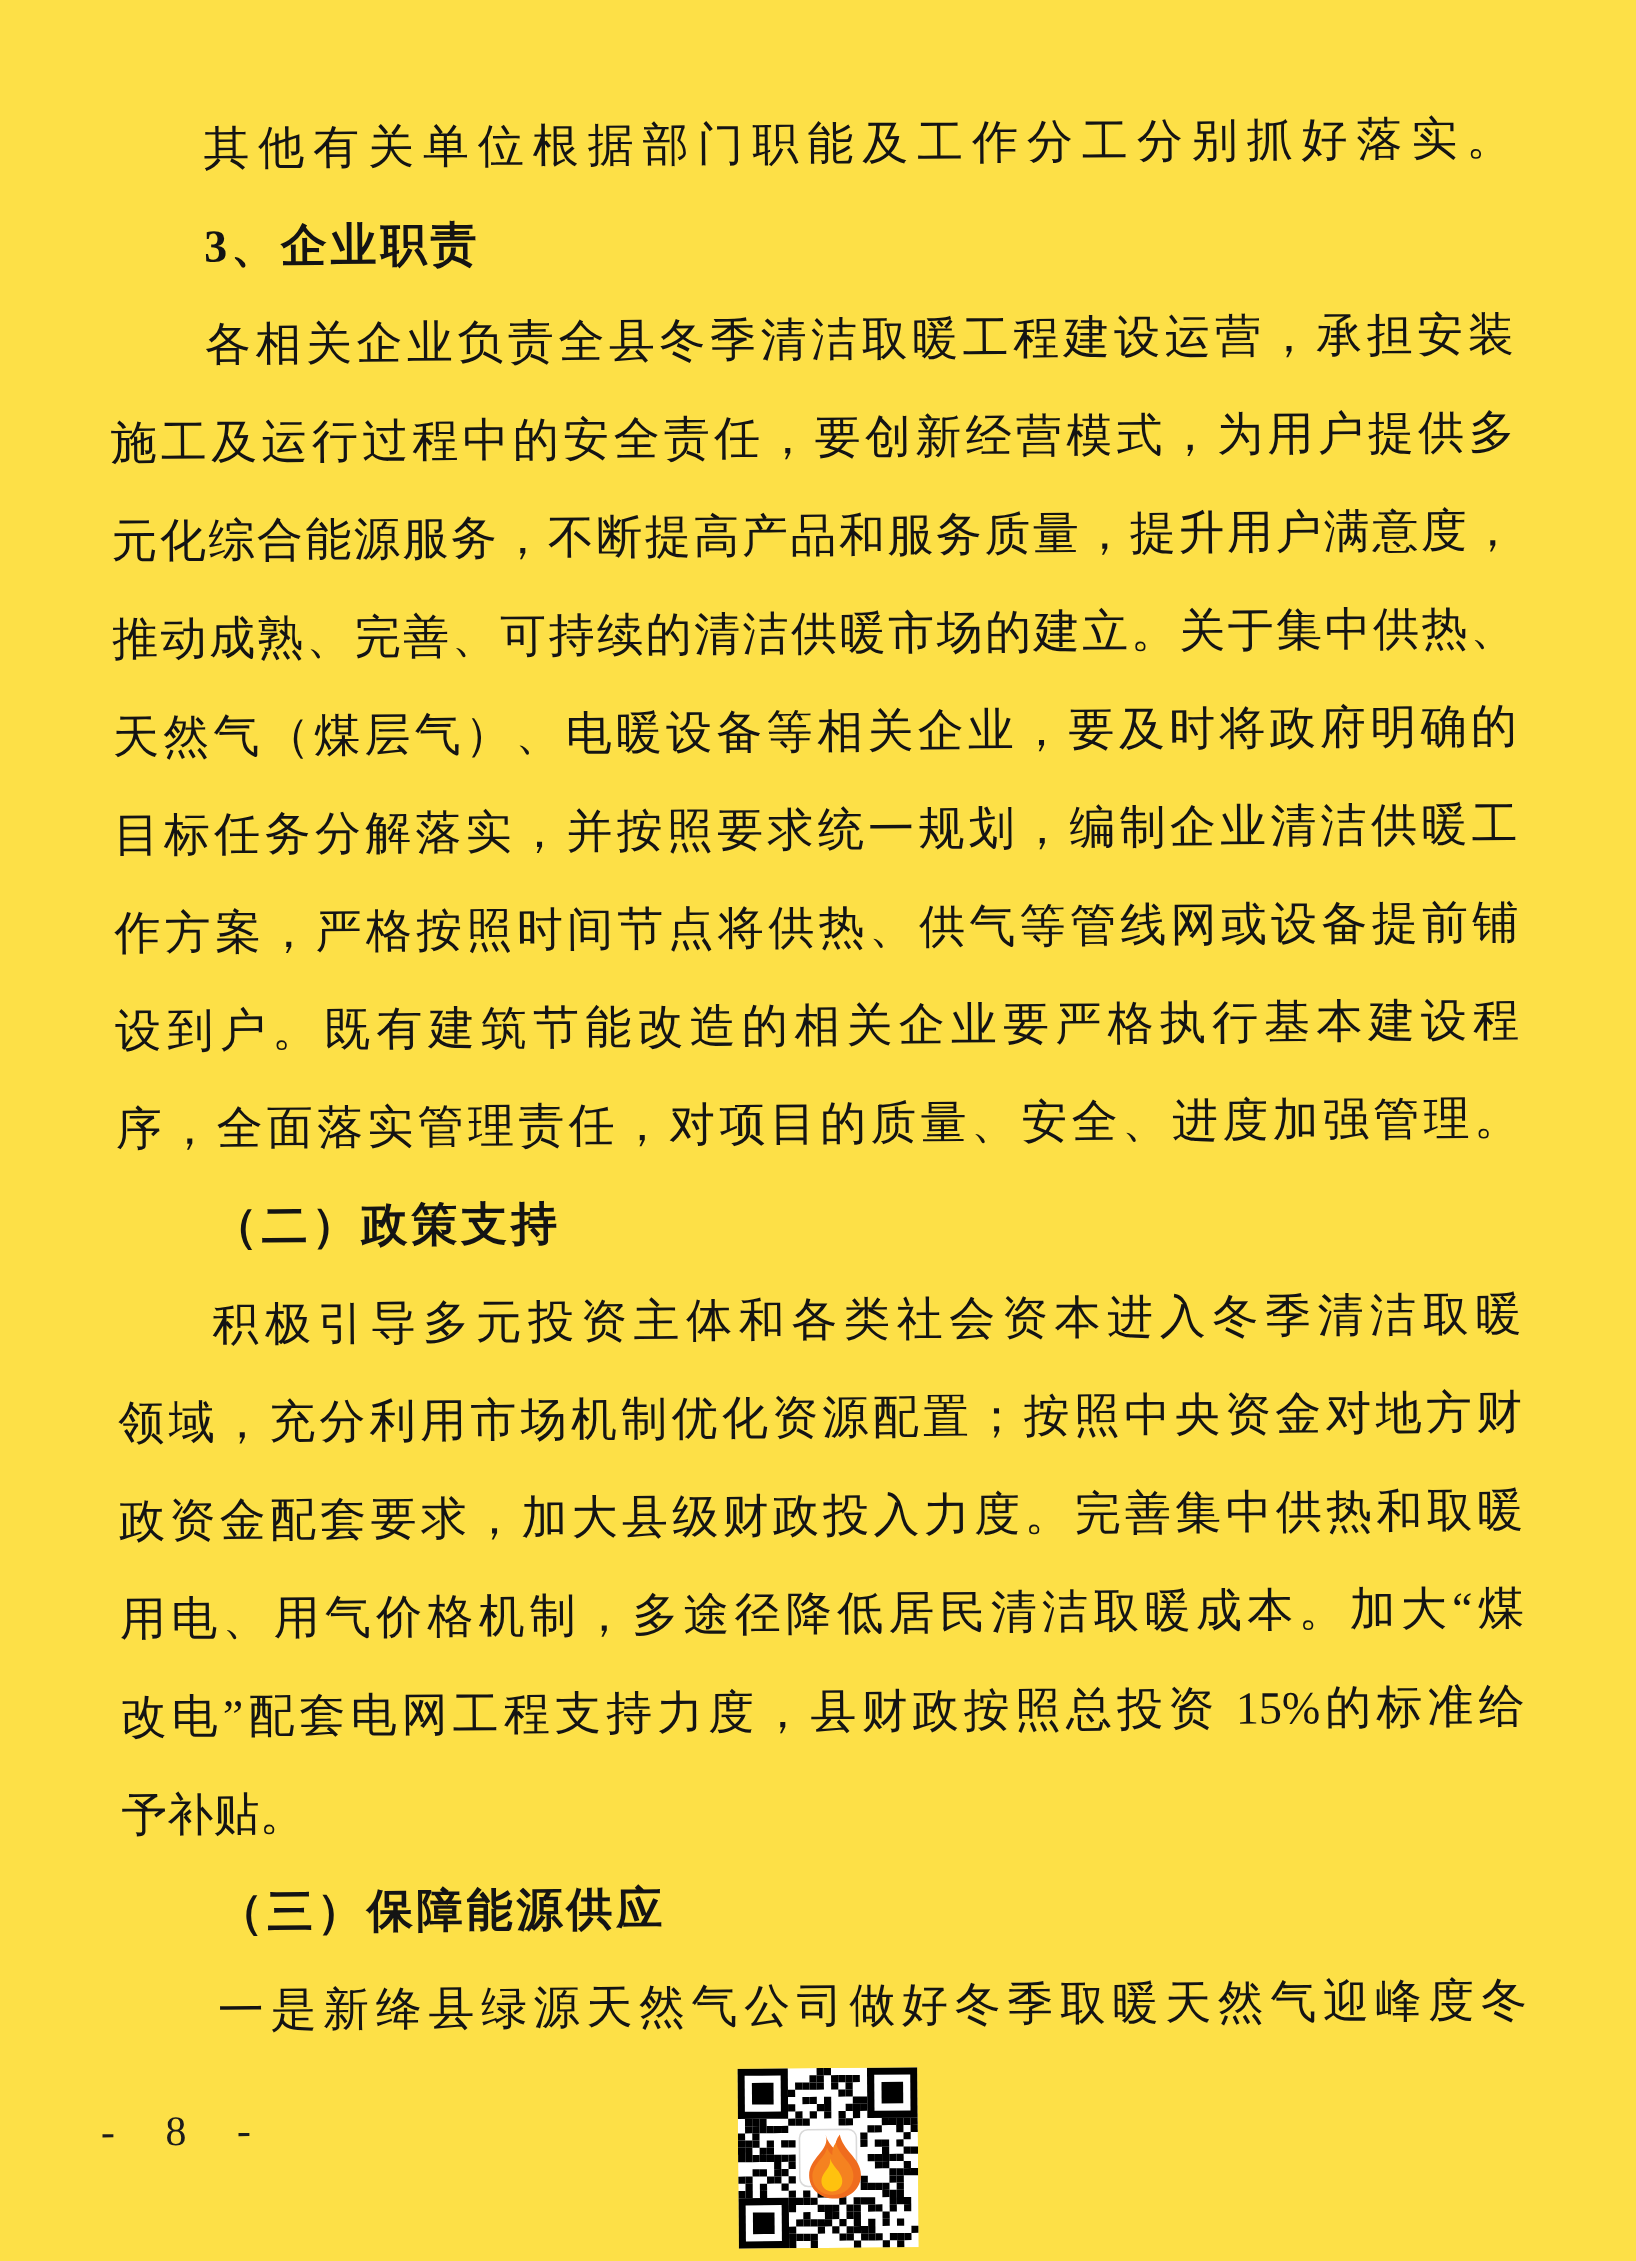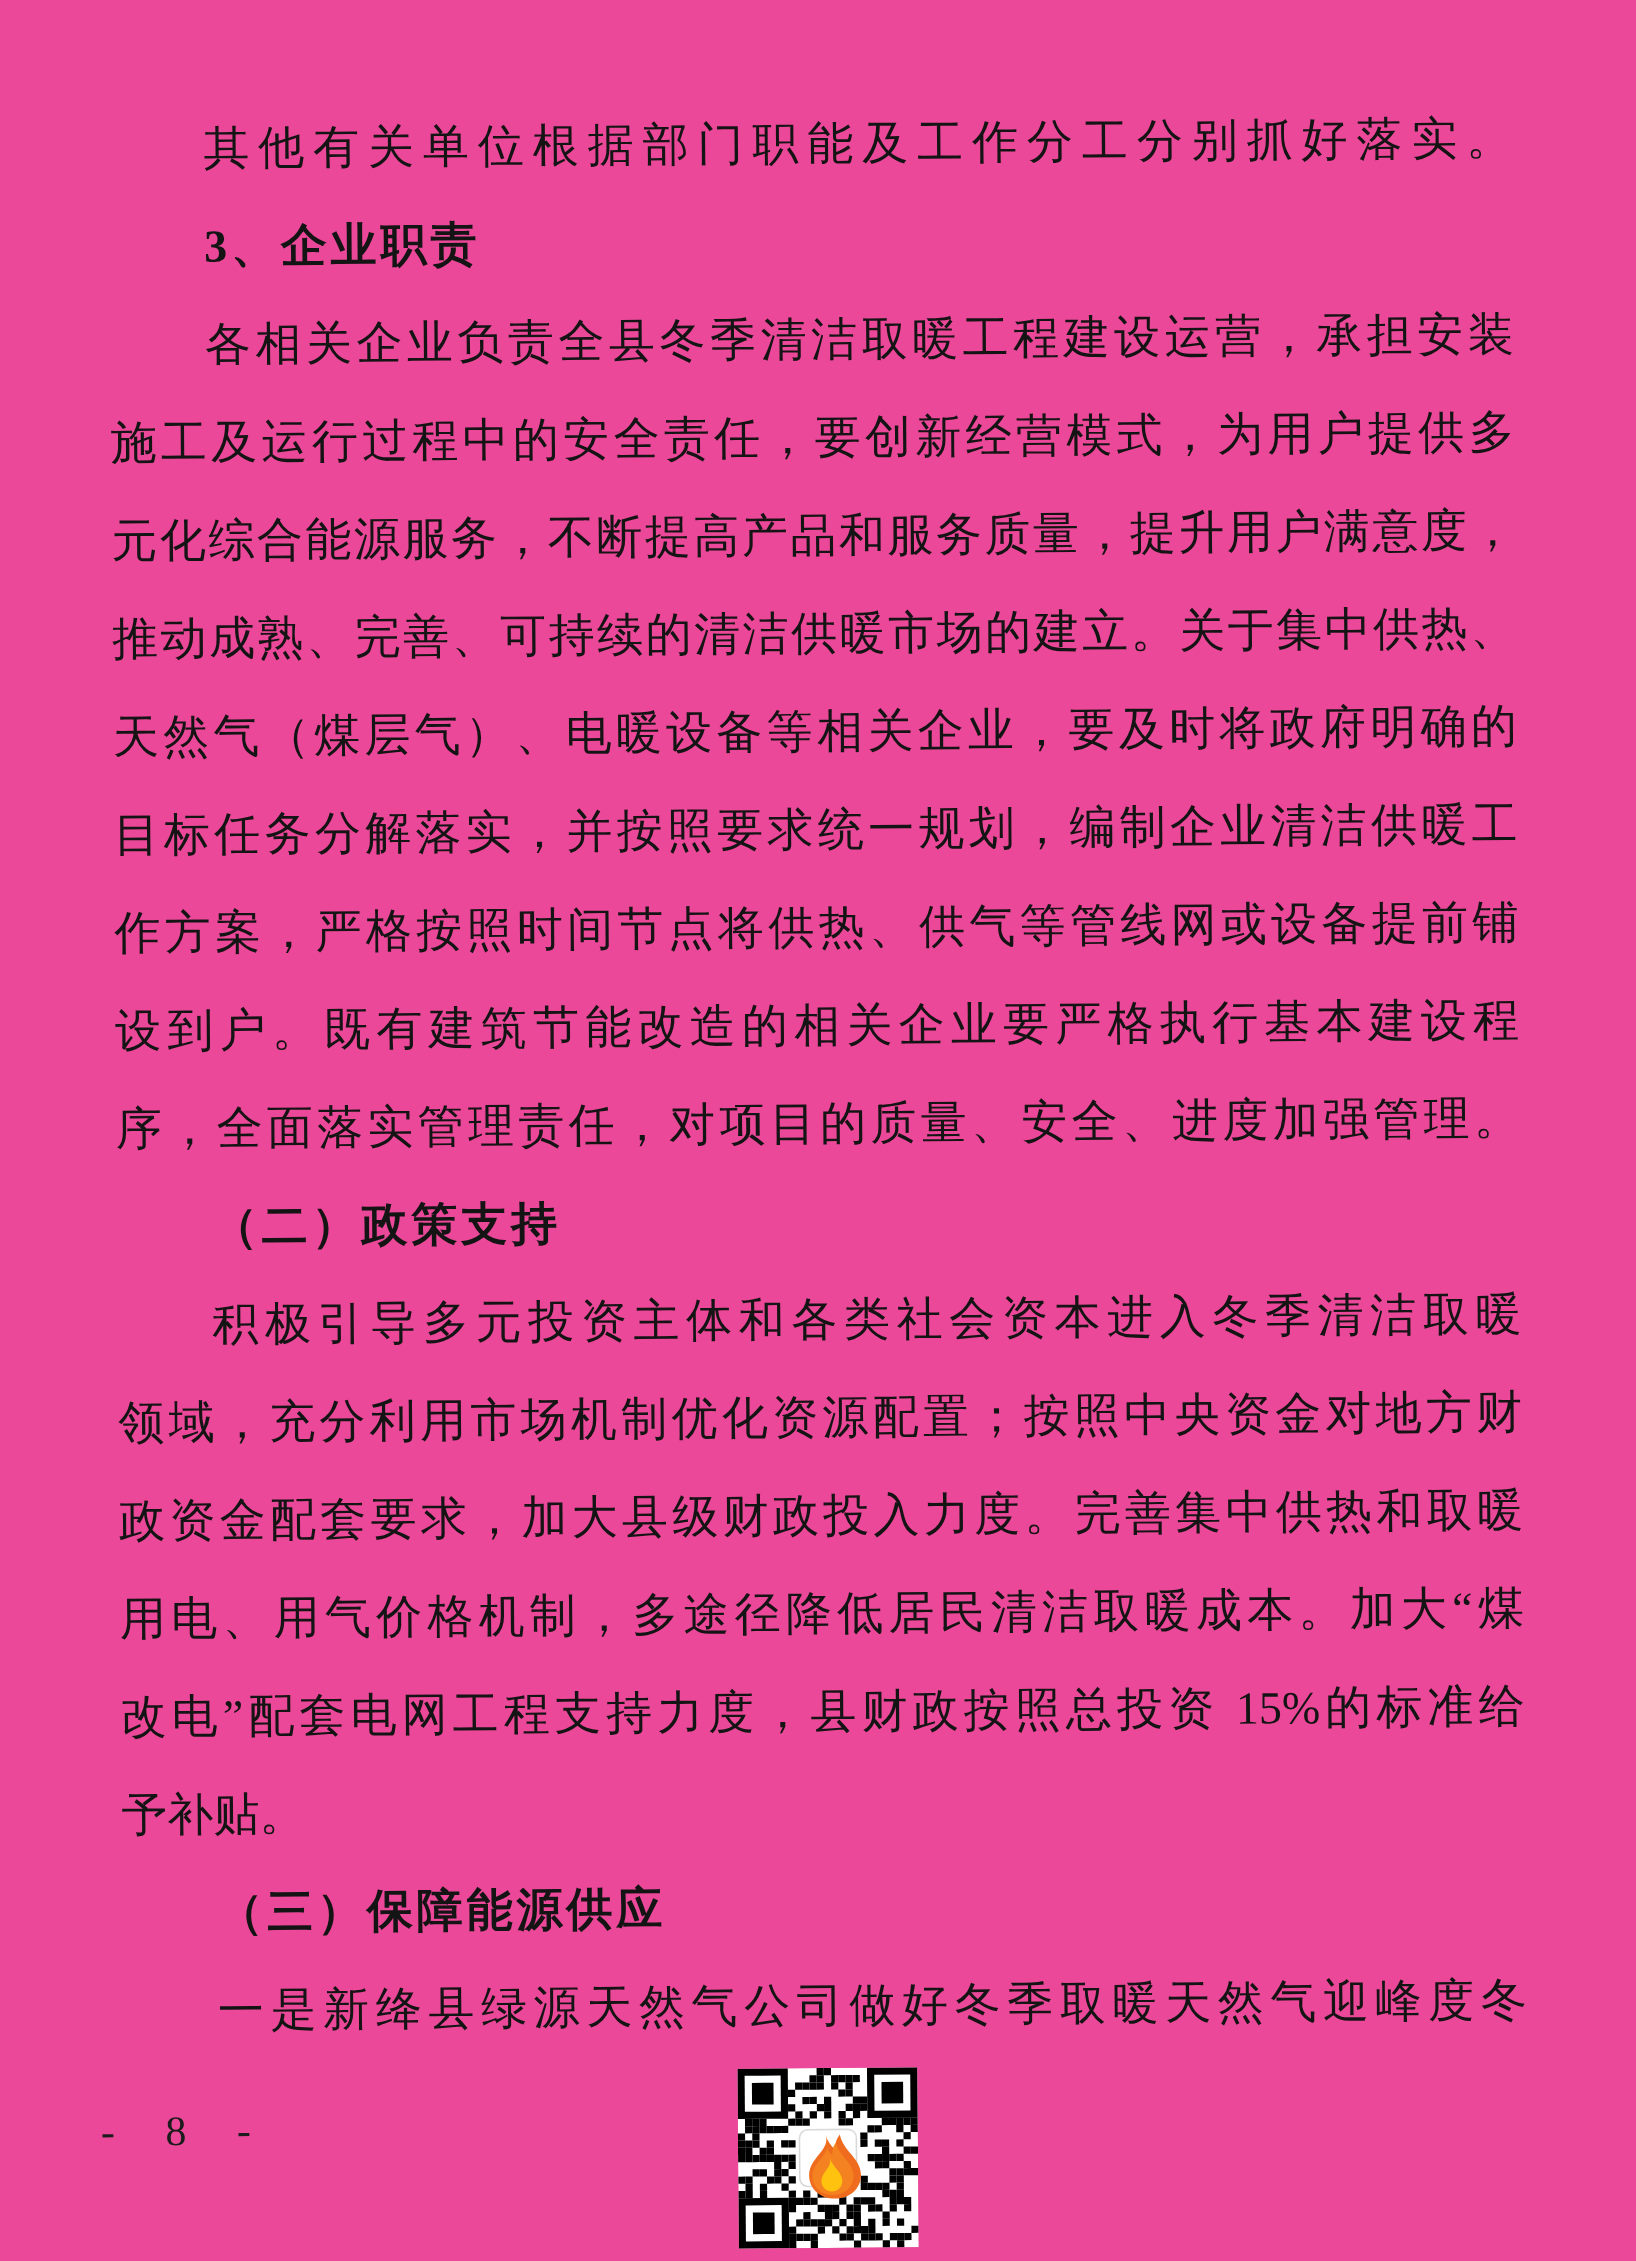--- a/index.html
+++ b/index.html
@@ -4,21 +4,21 @@
 <style>
   html,body{margin:0;padding:0;}
   body{
     width:1637px;height:2261px;
     background:#f4f4f4;
     font-family:"Liberation Serif", serif;
   }
   .page{
     position:relative;
     width:1637px;height:2261px;
-    background:#ec4899;
+    background:#fde047;
     overflow:hidden;
   }
   .scan-rotate{
     position:absolute;
     left:0;top:0;right:0;bottom:0;
     transform:rotate(-0.45deg);
     transform-origin:50% 50%;
   }
   .content{
     position:absolute;

